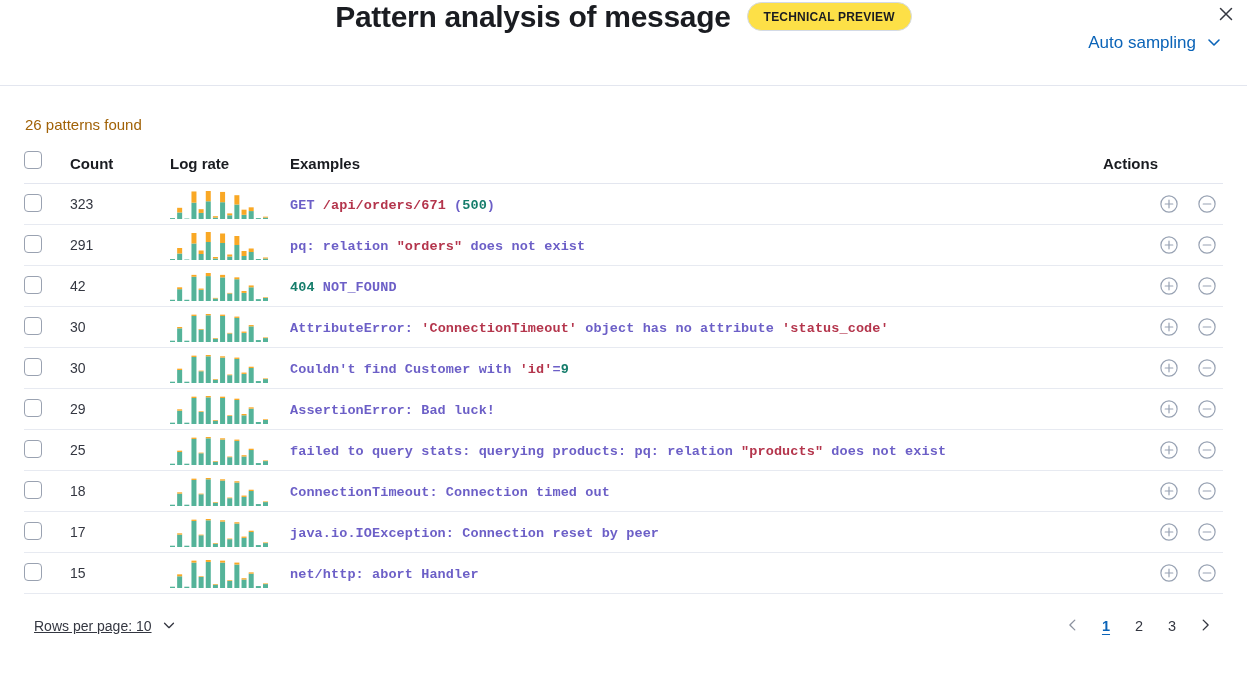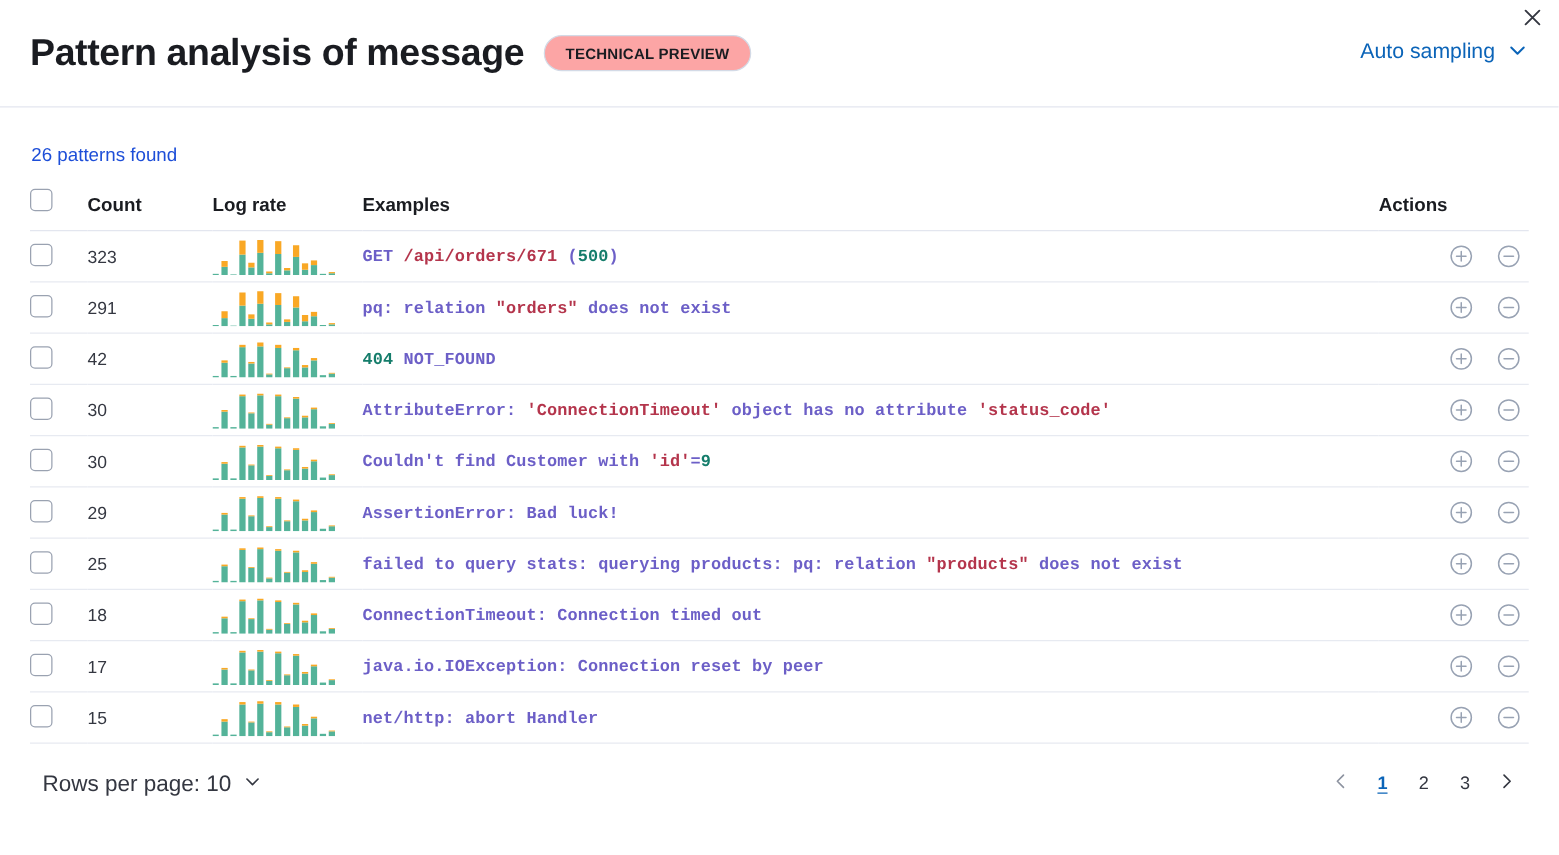--- a/index.html
+++ b/index.html
@@ -12,21 +12,22 @@
     overflow: hidden;
   }
 
   
   .header {
     position: relative;
     height: 86px;
     border-bottom: 1px solid #e3e6ef;
     display: flex;
     align-items: center;
-    padding: 16px 24px;
+    padding: 0 24px;
+    flex-direction: column;
   }
   .header-left {
     display: flex;
     align-items: center;
     gap: 16px;
   }
   .page-title {
     font-size: 30px;
     font-weight: 700;
     letter-spacing: -0.3px;
@@ -35,21 +36,21 @@
     line-height: 1.1;
   }
   .preview-badge {
     border: 1px solid #d3dae6;
     border-radius: 999px;
     padding: 7px 16px 6px;
     font-size: 12px;
     font-weight: 700;
     letter-spacing: 0.2px;
     color: #1a1c21;
-    background: #fca5a5;
+    background: #fde047;
     white-space: nowrap;
   }
   .header-right {
     margin-left: auto;
     display: flex;
     align-items: flex-start;
     gap: 9px;
     color: #0b64b8;
     font-size: 17px;
     cursor: pointer;
@@ -61,21 +62,21 @@
     right: 7px;
     width: 28px; height: 28px;
     display: flex; align-items: center; justify-content: center;
     cursor: pointer;
   }
 
   
   .body-wrap { padding: 0 24px; }
   .patterns-found {
     font-size: 15px;
-    color: #1d4ed8;
+    color: #a16207;
     padding: 30px 0 18px 1px;
   }
 
   
   table.patterns {
     width: 100%;
     border-collapse: collapse;
     table-layout: fixed;
   }
   table.patterns thead th {
@@ -139,21 +140,21 @@
   }
 
   
   .footer {
     display: flex;
     align-items: center;
     padding: 17px 24px 0 34px;
   }
   .rows-per-page {
     display: flex; align-items: center; gap: 9px;
-    font-size: 18px; color: #343741; cursor: pointer;
+    font-size: 14px; color: #343741; cursor: pointer; text-decoration: underline;
   }
   .pager {
     margin-left: auto;
     display: flex; align-items: center; gap: 3px;
     padding-right: 3px;
   }
   .pager-btn {
     min-width: 30px; height: 30px;
     display: flex; align-items: center; justify-content: center;
     font-size: 14.5px;

